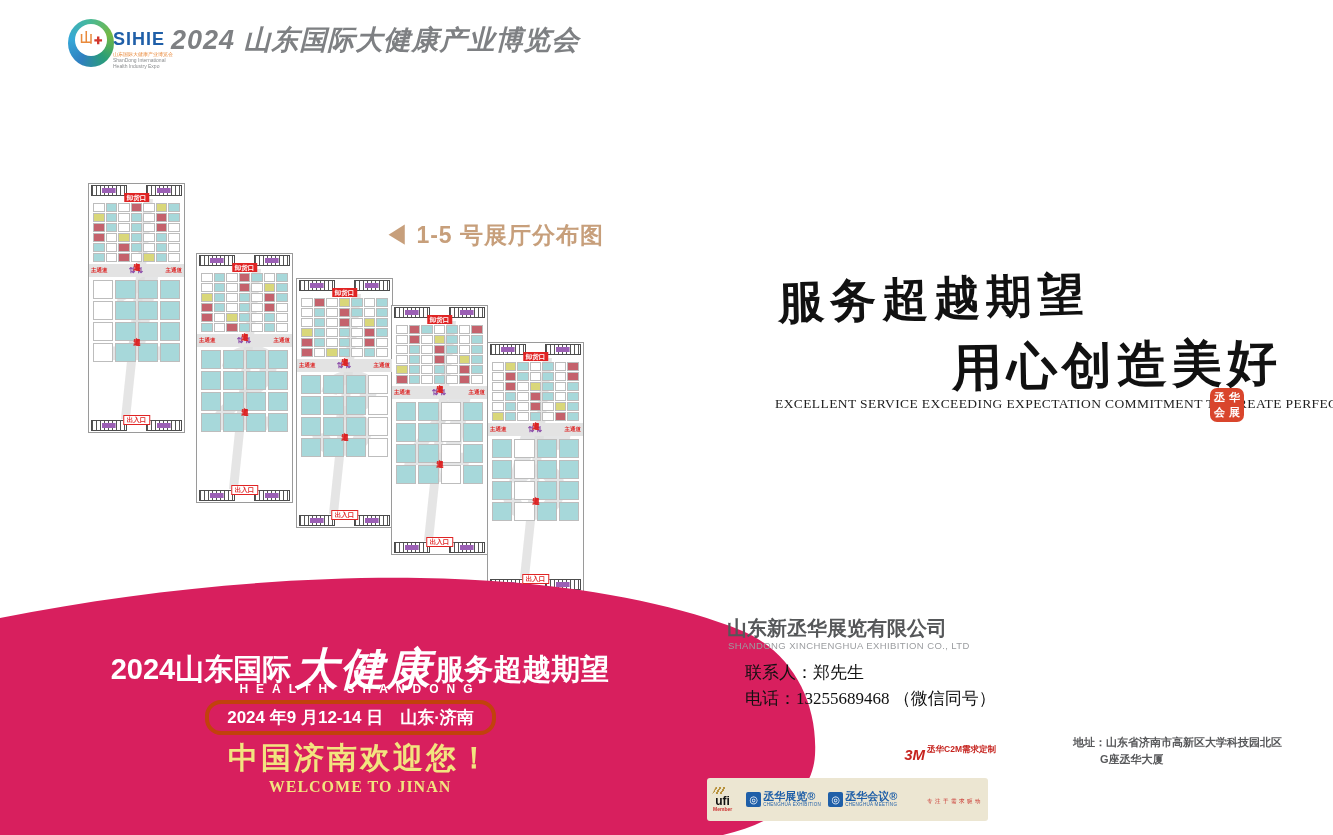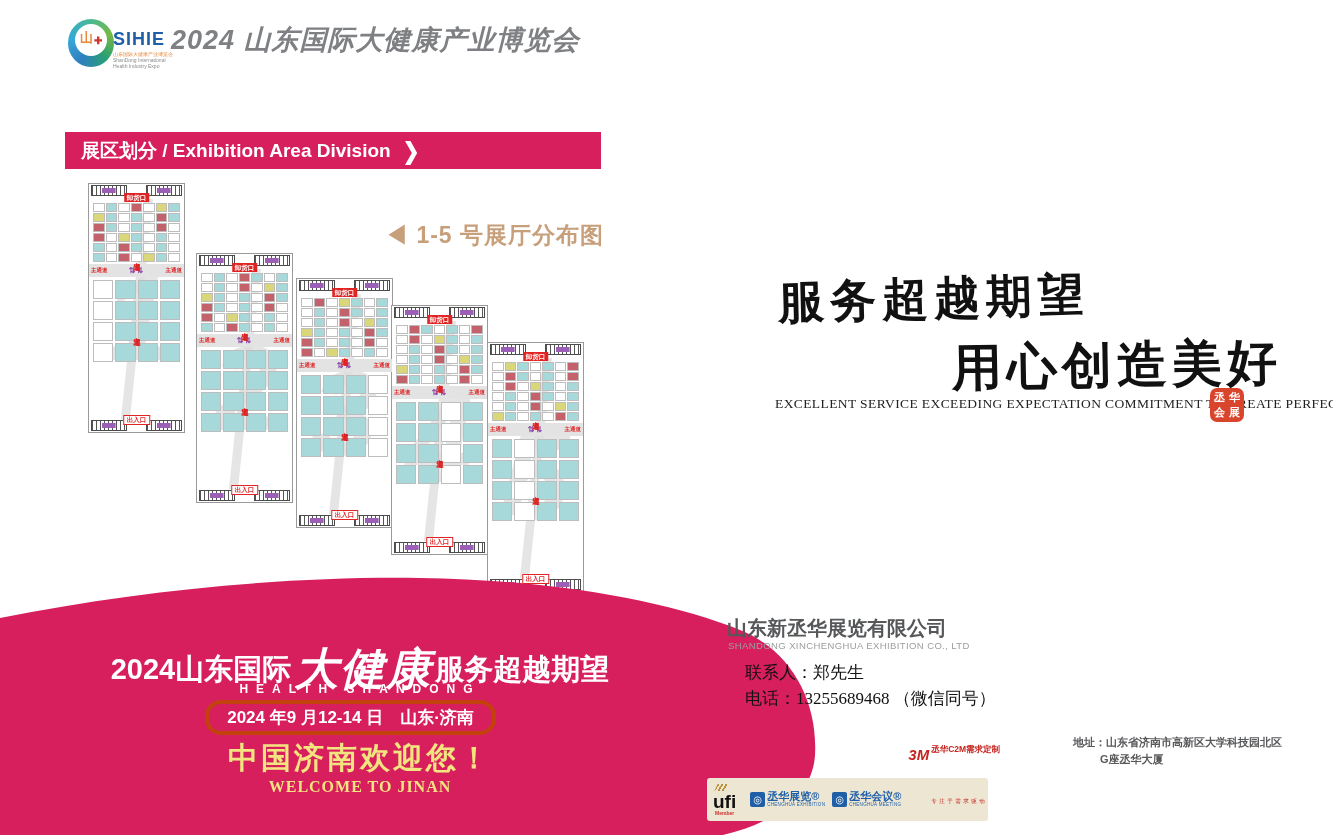--- a/index.html
+++ b/index.html
@@ -90,21 +90,21 @@
   .co-contact{top:661px;} .co-phone{top:687px;} .co-email{top:712px;}
   .co-addr1{position:absolute;left:1073px;top:735px;font-size:11px;font-weight:bold;color:#58595b;white-space:nowrap;}
   .co-addr2{position:absolute;left:1100px;top:752px;font-size:11px;font-weight:bold;color:#58595b;white-space:nowrap;}
 
   
   .partners{position:absolute;left:707px;top:778px;width:281px;height:43px;background:#ece6d2;border-radius:3px;
             display:flex;align-items:center;padding:0 6px;box-sizing:border-box;gap:7px;}
   .ufi{display:flex;flex-direction:column;align-items:center;line-height:1;}
   .ufi-wing{width:18px;height:7px;background:linear-gradient(100deg,#b8923c 0 2px,transparent 2px 4px,#b8923c 4px 6px,transparent 6px 8px,#b8923c 8px 10px,transparent 10px);
             transform:skewX(-25deg);margin-bottom:1px;}
-  .ufi-name{font-size:19px;font-weight:bold;color:#111;}
+  .ufi-name{font-size:12px;font-weight:bold;color:#111;}
   .ufi-member{font-size:5px;color:#c33;font-weight:bold;}
   .pdiv{width:1px;height:30px;background:#c9c2ab;}
   .chb{display:flex;align-items:flex-start;gap:2px;}
   .ch-icon{width:15px;height:15px;background:#1f5fa8;color:#fff;font-size:10px;line-height:15px;text-align:center;
            border-radius:2px;margin-top:1px;}
   .ch-col{display:flex;flex-direction:column;line-height:1;}
   .ch-name{font-size:11px;font-weight:bold;color:#1f5fa8;white-space:nowrap;}
   .ch-sub{font-size:4.5px;color:#1f5fa8;letter-spacing:0.3px;white-space:nowrap;margin-top:1px;}
   .c2m{display:flex;align-items:flex-start;gap:2px;}
   .c2m-logo{font-size:15px;font-weight:bold;font-style:italic;color:#c6241f;line-height:1;margin-top:2px;}
@@ -124,24 +124,20 @@
     <div class="mark2">✚</div>
   </div>
   <div class="logo-text">
     <div class="logo-sihie">SIHIE</div>
     <div class="logo-sub1">山东国际大健康产业博览会</div>
     <div class="logo-sub2">ShanDong International</div>
     <div class="logo-sub3">Health Industry Expo</div>
   </div>
   <div class="main-title">2024 山东国际大健康产业博览会</div>
 
-  <div class="section-banner">
-    <span class="label">展区划分 / Exhibition Area Division</span>
-    <span class="chev">❯</span>
-  </div>
 
   <div id="halls">
       <div class="hall" style="left: 88px; top: 183px;">
         <div class="hall-fac">
           <div class="fac-block"></div>
           <div class="fac-block"></div>
           <div class="hall-label lbl-unload">卸货口</div>
         </div>
         <div class="hall-body">
           <div class="watermark">1</div>

